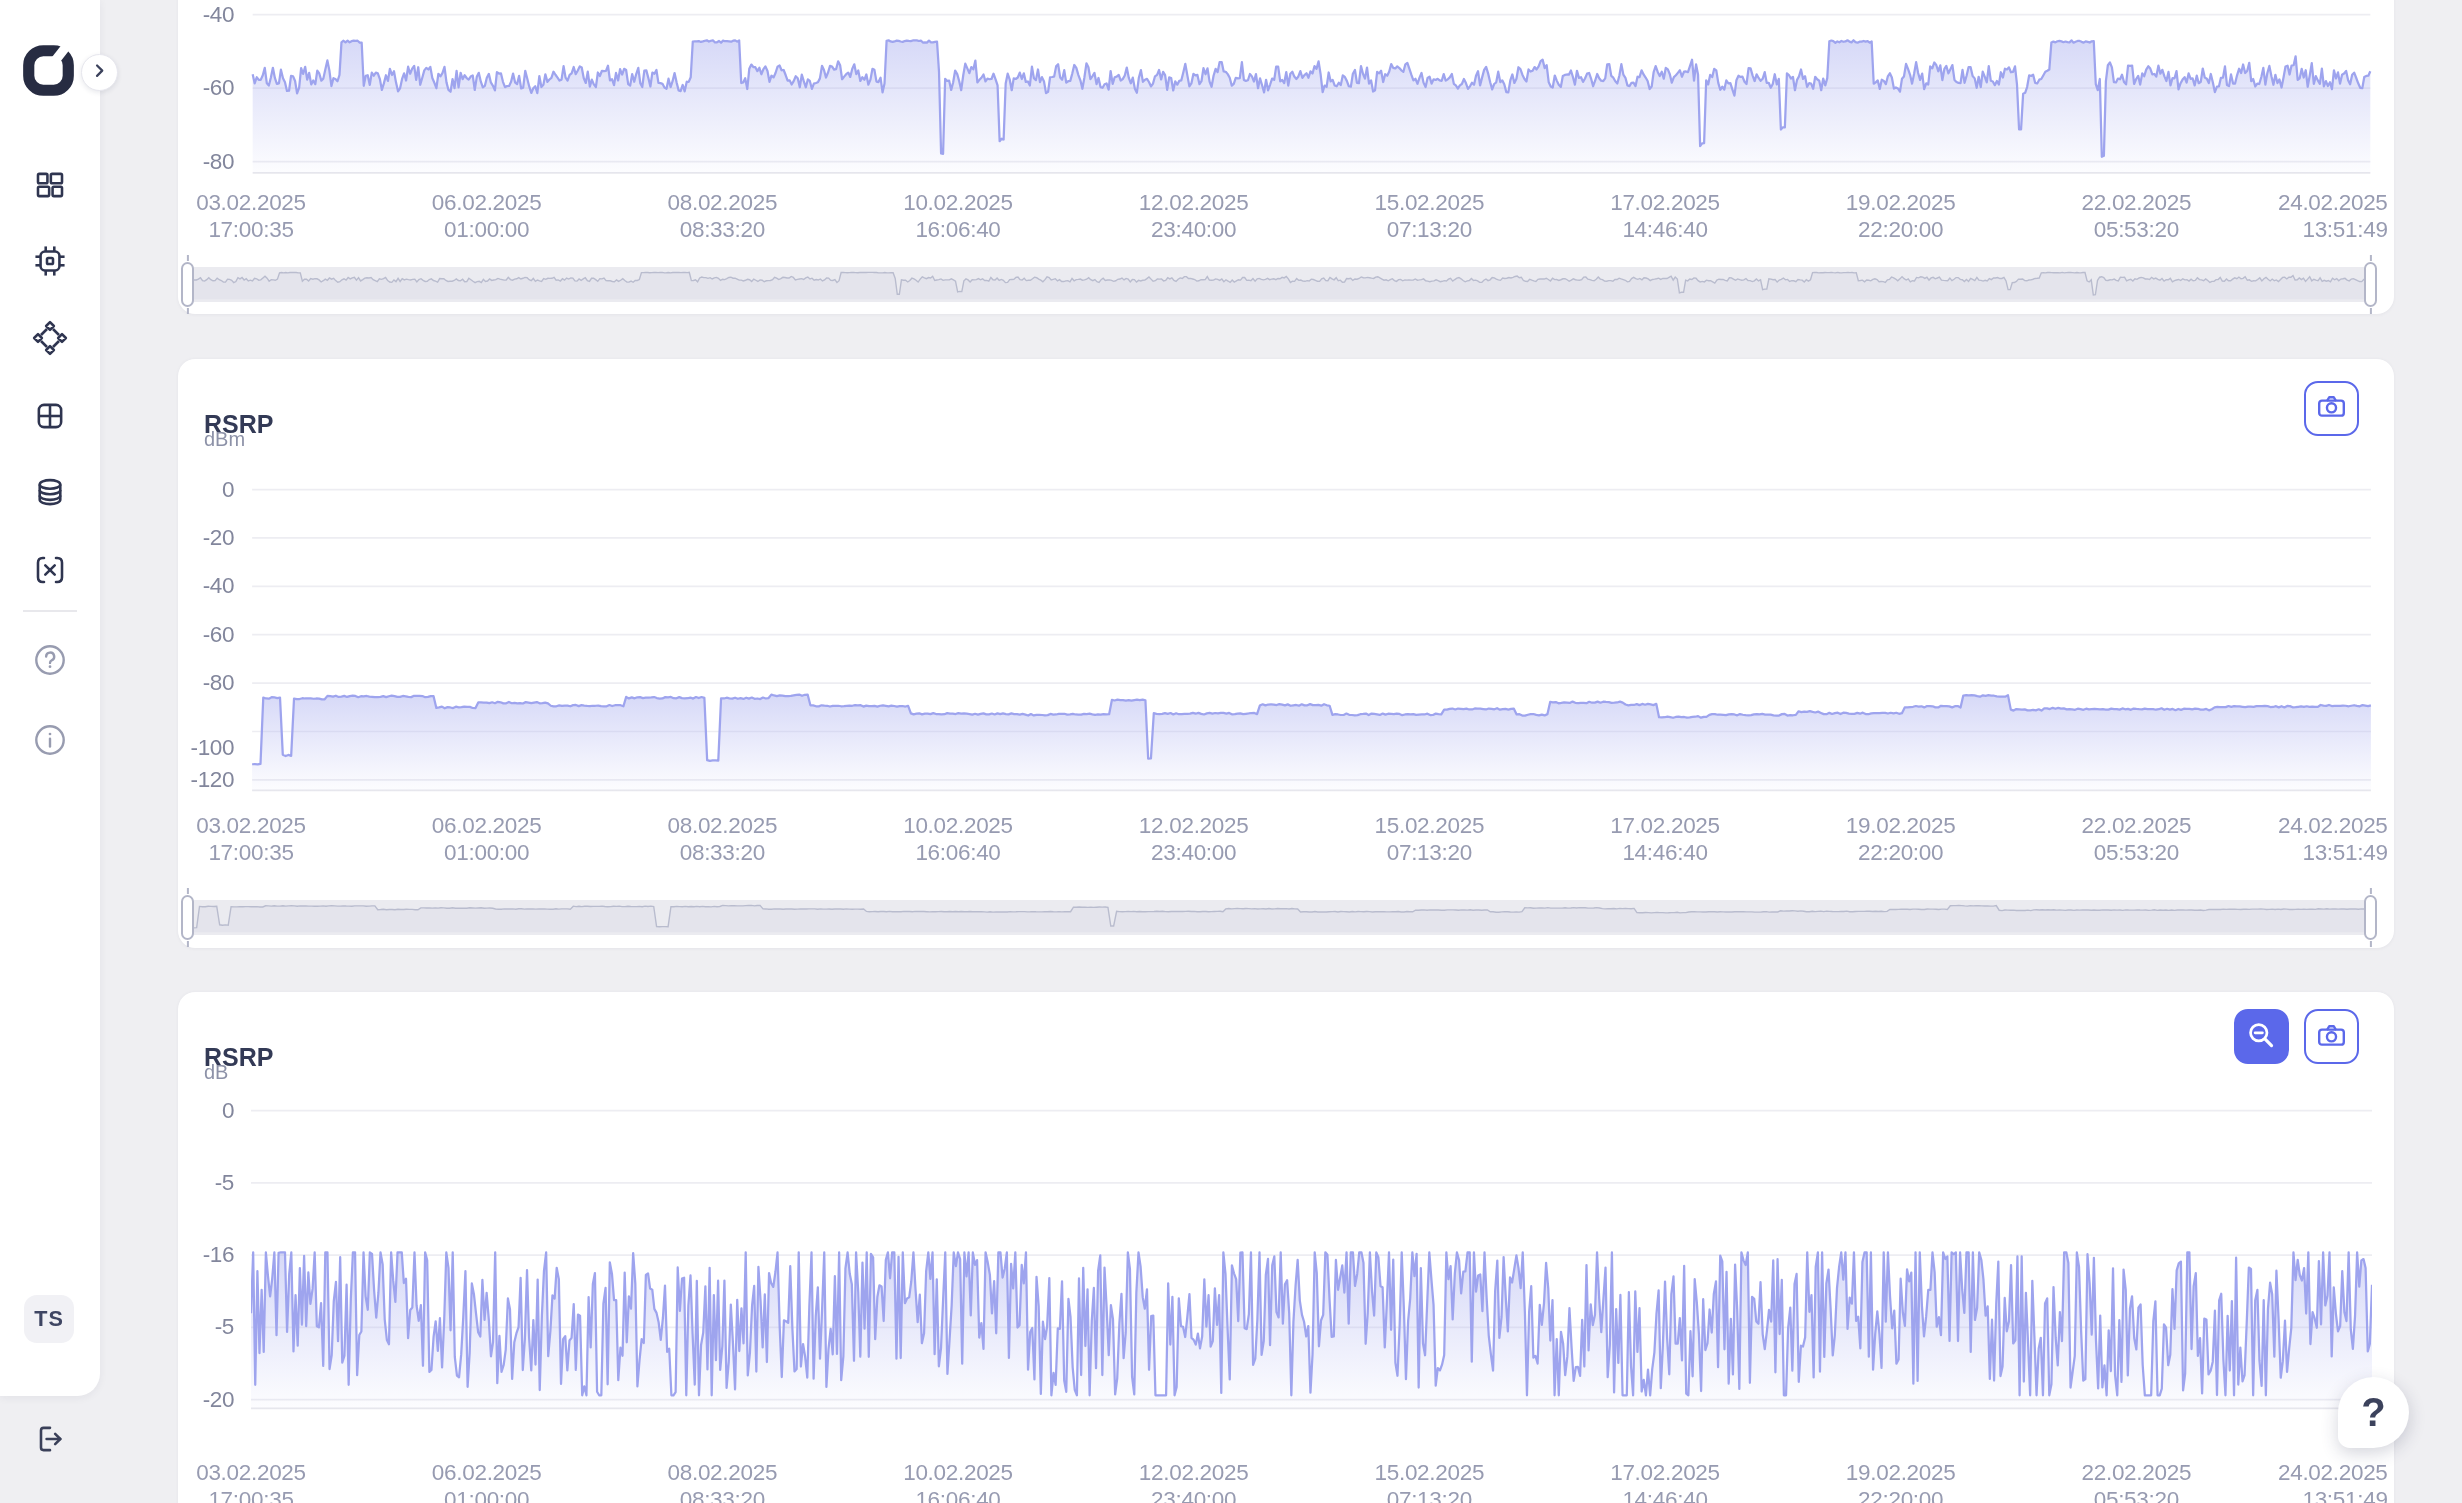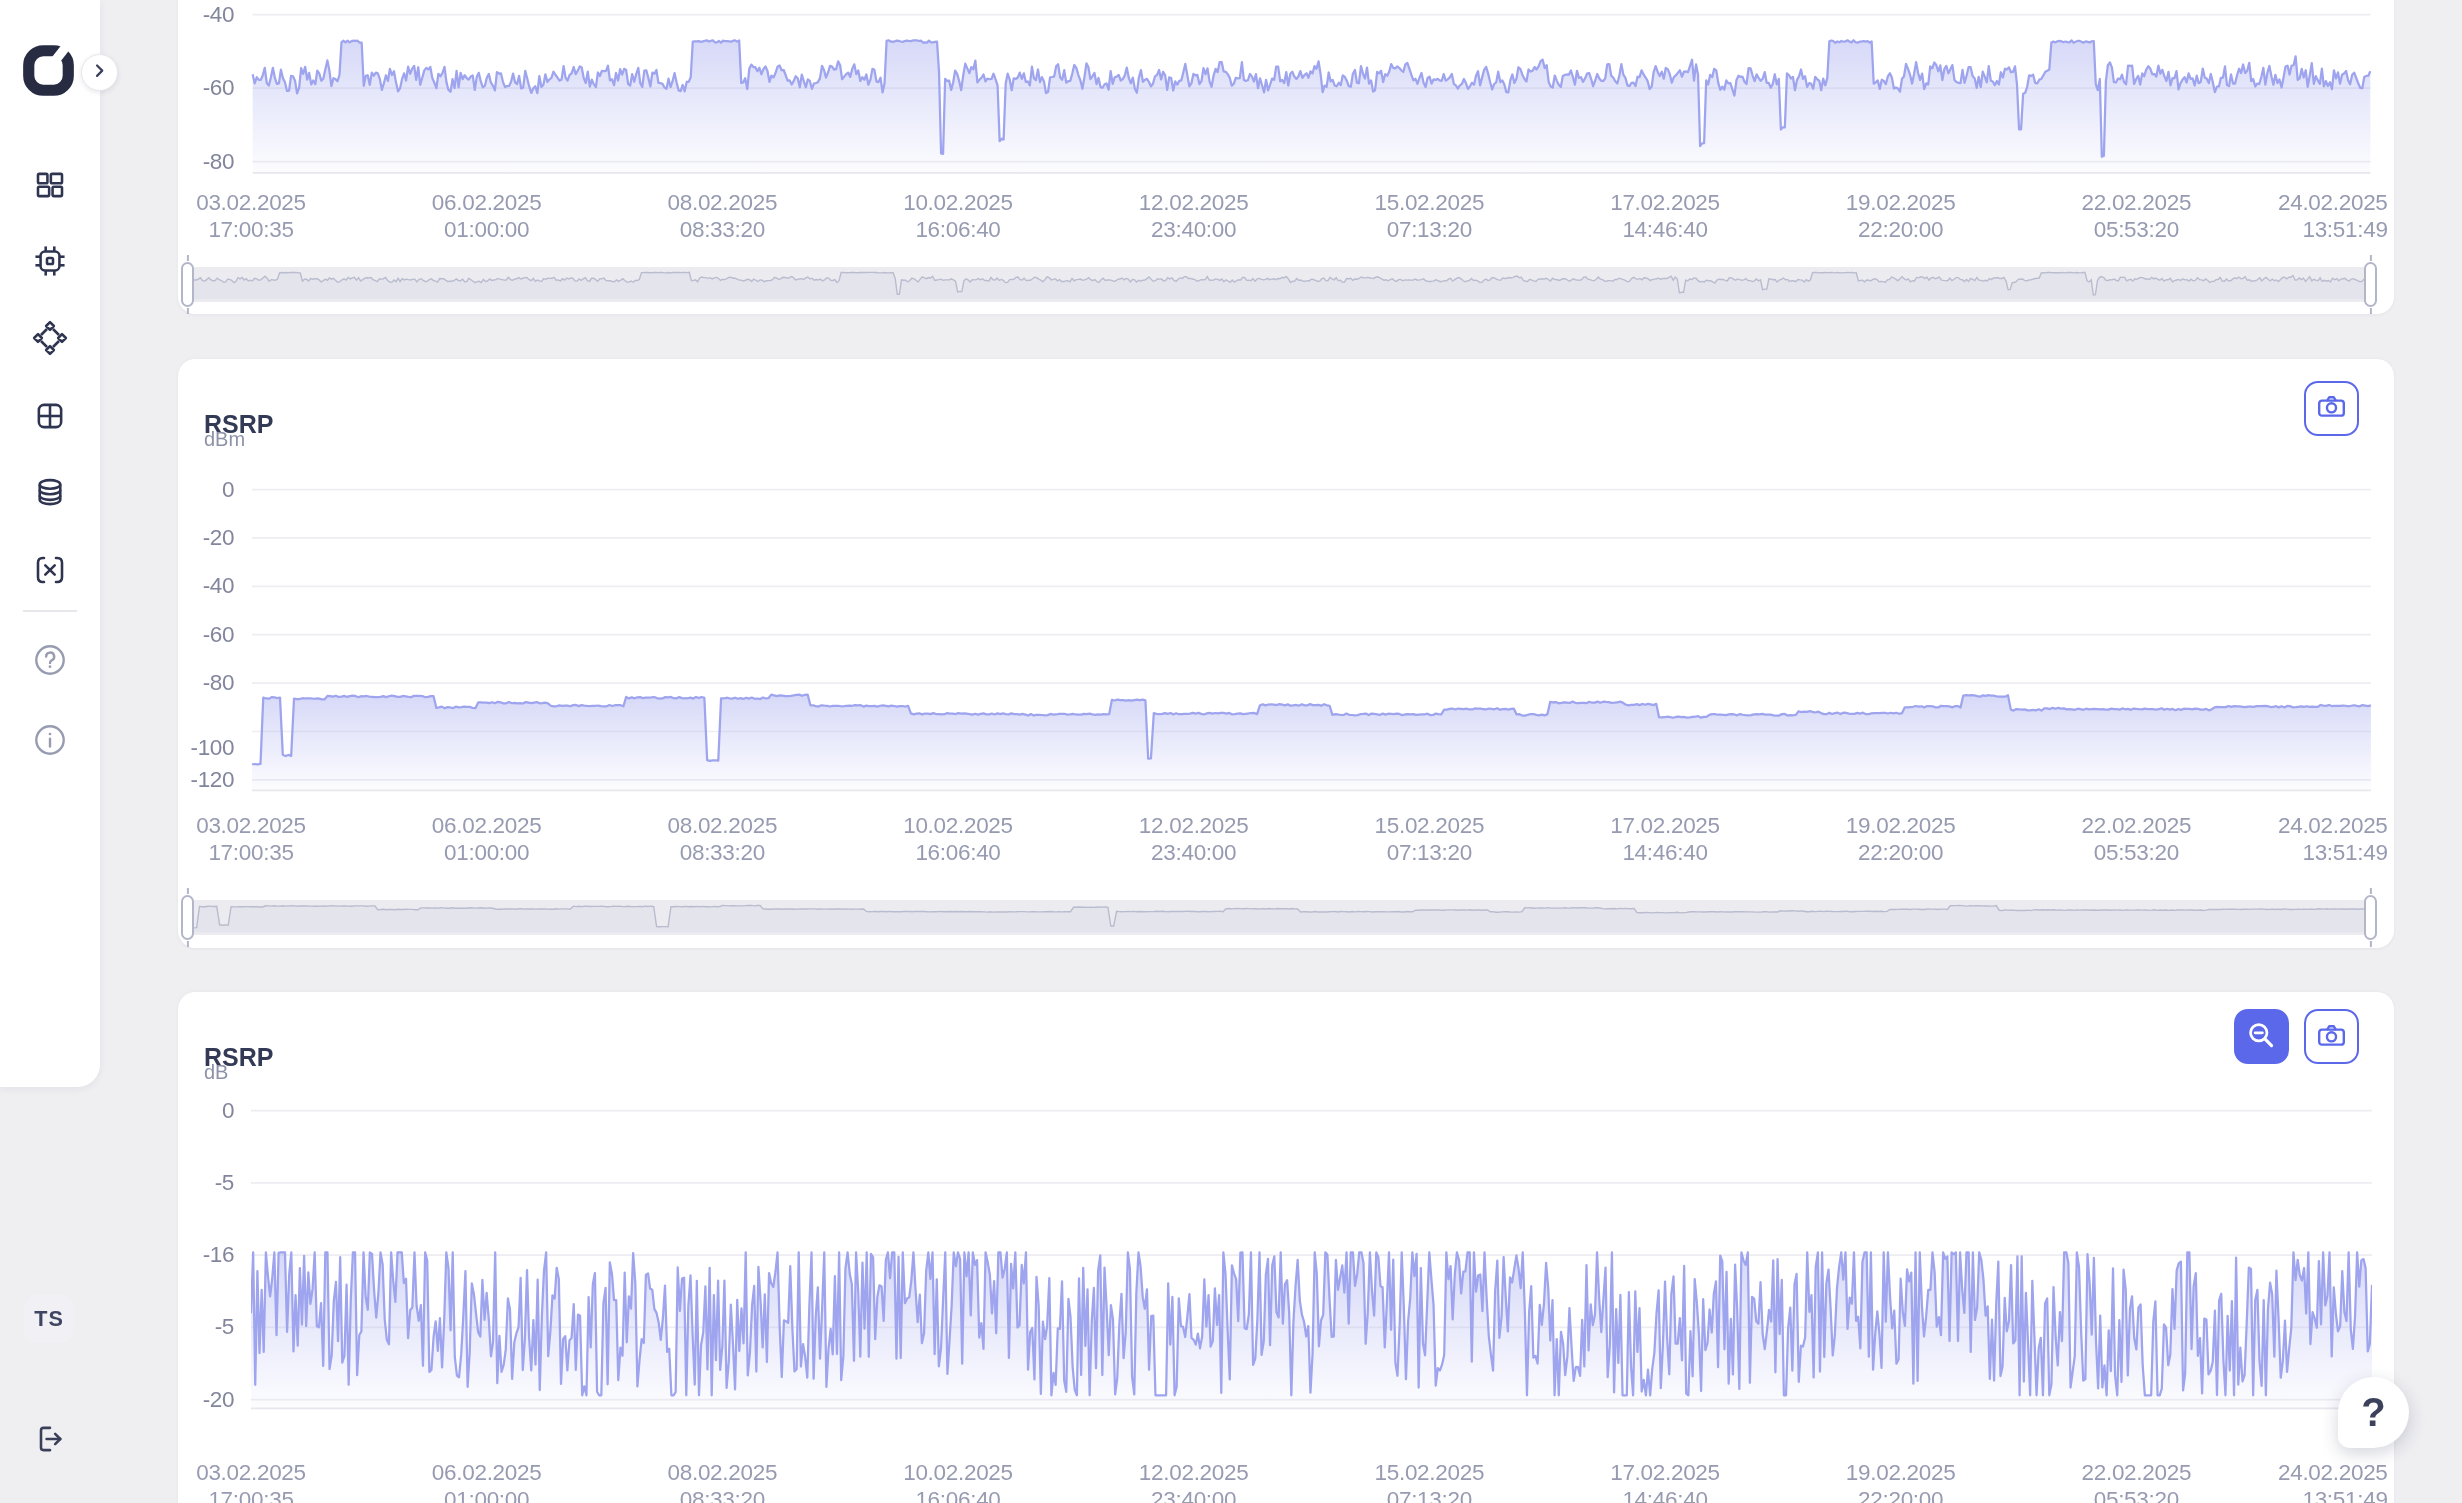--- a/index.html
+++ b/index.html
@@ -1,20 +1,20 @@
 <!DOCTYPE html>
 <html style="font-size:14px"><head>
 <meta charset="utf-8">
 <style>
   html,body{margin:0;padding:0;}
   body{font-family:"Liberation Sans","DejaVu Sans",sans-serif;}
   #screen{position:relative;width:2462px;height:1504px;background:#efeff2;overflow:hidden;}
 
   
-  .side{position:absolute;left:0;top:0;width:100px;height:1087px;background:#fff;
+  .side{position:absolute;left:0;top:0;width:100px;height:1396px;background:#fff;
         border-radius:0 0 22.5px 0;box-shadow:0 1.7px 8.7px rgba(30,35,70,.06);z-index:20;}
   .logo{position:absolute;left:21px;top:43px;width:55px;height:55px;}
   .collapse{position:absolute;left:81px;top:54px;width:35px;height:35px;border-radius:50%;
         background:#fff;border:1.7px solid #e7e7ee;box-shadow:0 1.7px 5.2px rgba(30,35,70,.10);
         display:flex;align-items:center;justify-content:center;z-index:25;}
   .navicon{position:absolute;left:32px;width:36px;height:36px;display:block;cursor:pointer;}
   .divider{position:absolute;left:22.5px;top:610px;width:54px;height:1.7px;background:#e8e8ec;}
   .avatar{position:absolute;left:24px;top:1295px;width:50px;height:48px;border-radius:13px;
         background:#f1f1f5;color:#3f4663;font-size:21.6px;font-weight:600;letter-spacing:0.9px;
         display:flex;align-items:center;justify-content:center;}

